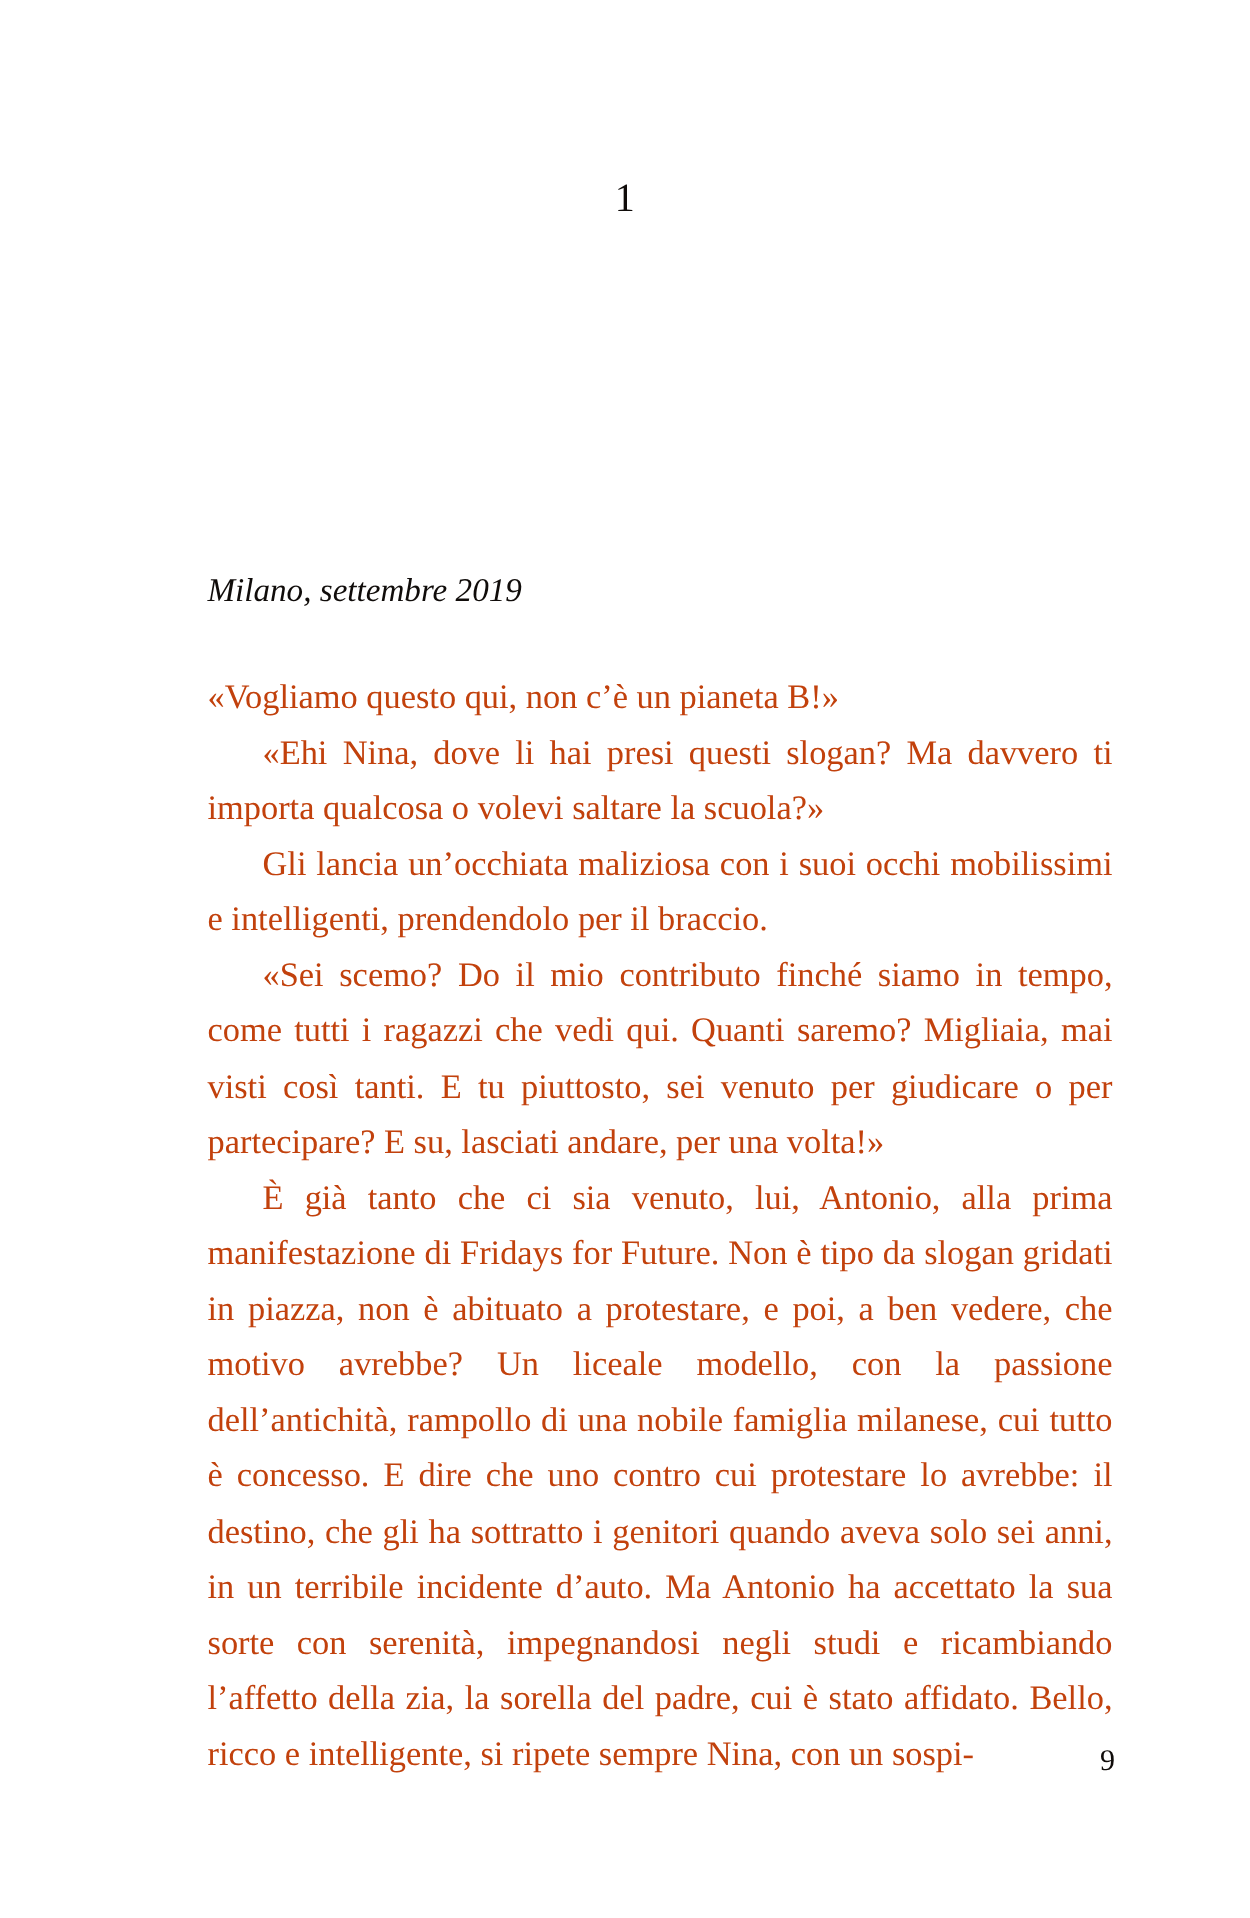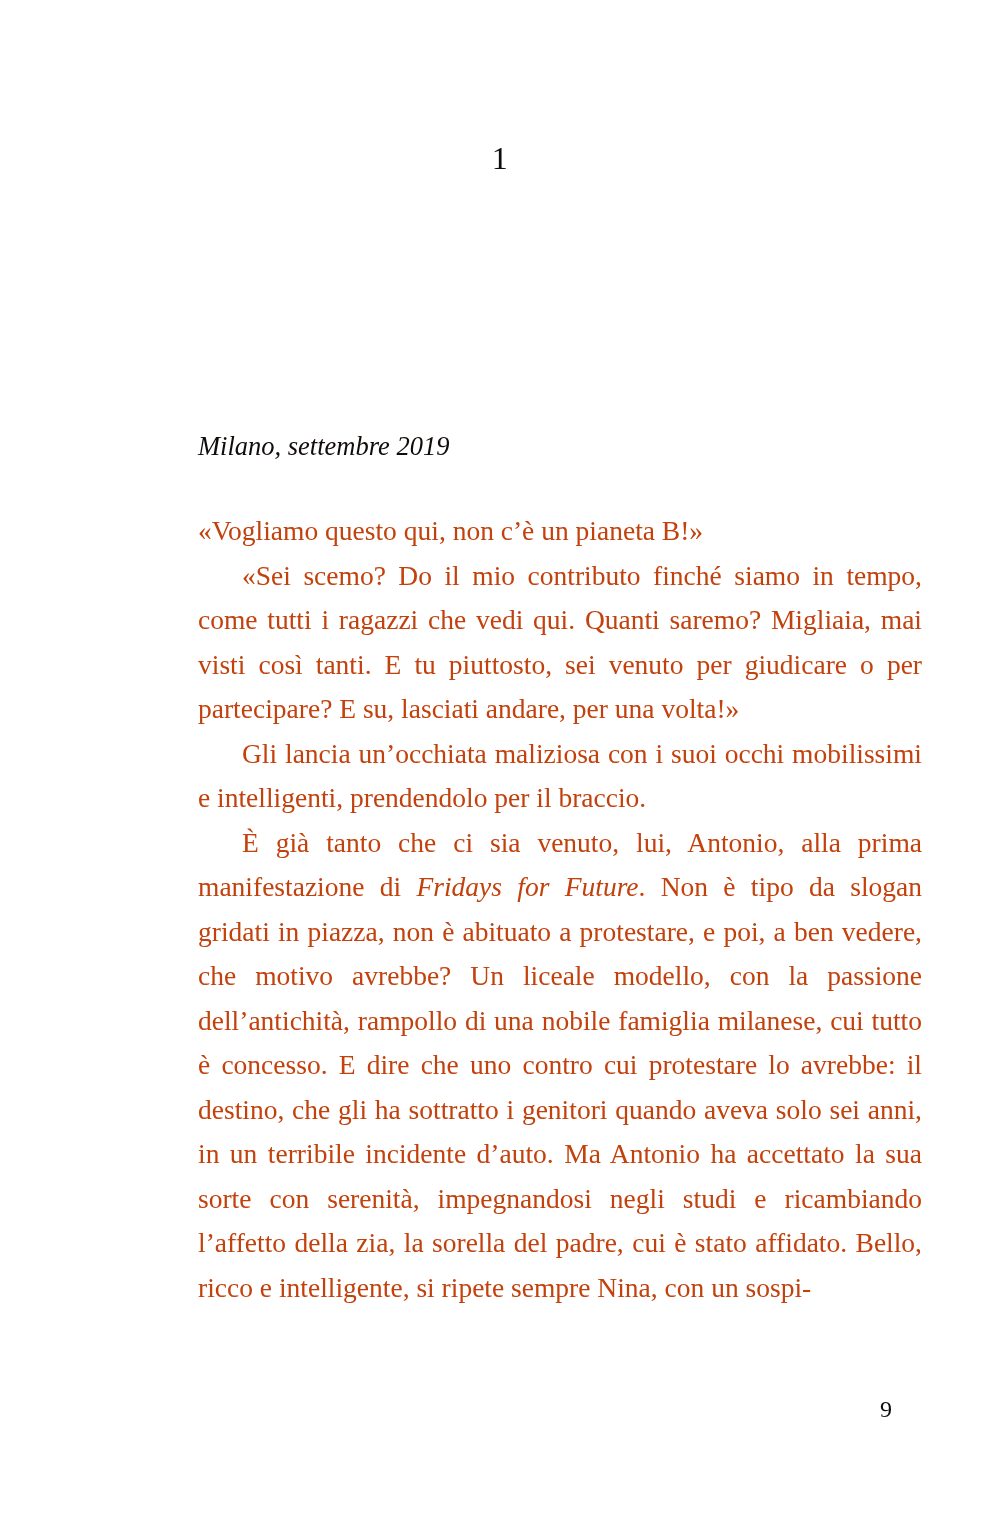--- a/index.html
+++ b/index.html
@@ -28,23 +28,22 @@
     top: 140px;
     width: 1000px;
     text-align: center;
     font-size: 32px;
     letter-spacing: 0.5px;
     color: #100c0a;
   }
   .text-block {
     position: absolute;
     left: 166px;
-    top: 429px;
+    top: 455px;
     width: 724px;
-    margin-left: 32px;
   }
   .dateline {
     font-style: italic;
     font-size: 26.5px;
     line-height: 1.3;
     margin: 0 0 46px 0;
     color: #100c0a;
   }
   p.body {
     margin: 0;
@@ -55,42 +54,42 @@
     color: #c2410c;
     hyphens: manual;
   }
   p.body.indent {
     text-indent: 44px;
   }
   p.body.noindent {
     text-indent: 0;
   }
   .italic {
-    font-style: italic;
   }
   .folio {
     position: absolute;
     right: 108px;
     top: 1396px;
     font-size: 24px;
     color: #100c0a;
   }
 </style>
 </head>
 <body>
 
 <div class="page">
 
   <div class="chapter-number">1</div>
 
   <div class="text-block">
     <div class="dateline">Milano, settembre 2019</div>
     <div id="paragraphs">
         <p class="body noindent">«Vogliamo questo qui, non c’è un pianeta B!»</p>
+        <p class="body indent">«Ehi Nina, dove li hai presi questi slogan? Ma davvero ti importa qualcosa o volevi saltare la scuola?»</p>
+        <p class="body indent">Gli lancia un’occhiata maliziosa con i suoi occhi mobilissimi e intelligenti, prendendolo per il braccio.</p>
         <p class="body indent">«Sei scemo? Do il mio contributo finché siamo in tempo, come tutti i ragazzi che vedi qui. Quanti saremo? Migliaia, mai visti così tanti. E tu piuttosto, sei venuto per giudicare o per partecipare? E su, lasciati andare, per una volta!»</p>
-        <p class="body indent">Gli lancia un’occhiata maliziosa con i suoi occhi mobilissimi e intelligenti, prendendolo per il braccio.</p>
         <p class="body indent"><span>È già tanto che ci sia venuto, lui, Antonio, alla prima manifestazione di </span><span class="italic">Fridays for Future</span><span>. Non è tipo da slogan gridati in piazza, non è abituato a protestare, e poi, a ben vedere, che motivo avrebbe? Un liceale modello, con la passione dell’antichità, rampollo di una nobile famiglia milanese, cui tutto è concesso. E dire che uno contro cui protestare lo avrebbe: il destino, che gli ha sottratto i genitori quando aveva solo sei anni, in un terribile incidente d’auto. Ma Antonio ha accettato la sua sorte con serenità, impegnandosi negli studi e ricambiando l’affetto della zia, la sorella del padre, cui è stato affidato. Bello, ricco e intelligente, si ripete sempre Nina, con un sospi-</span></p>
       </div>
   </div>
 
   <div class="folio">9</div>
 
 </div>
 
 </body></html>

